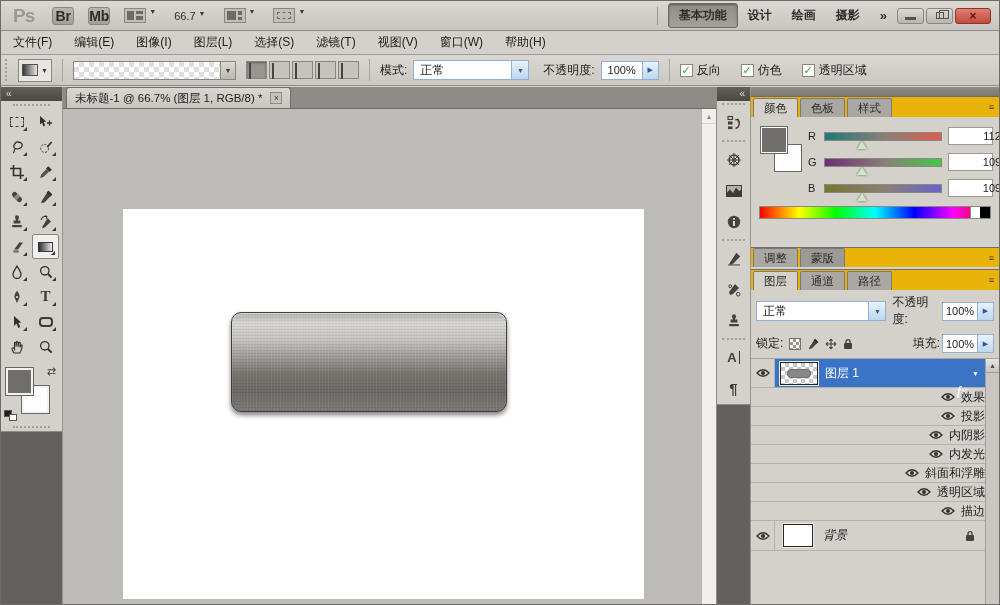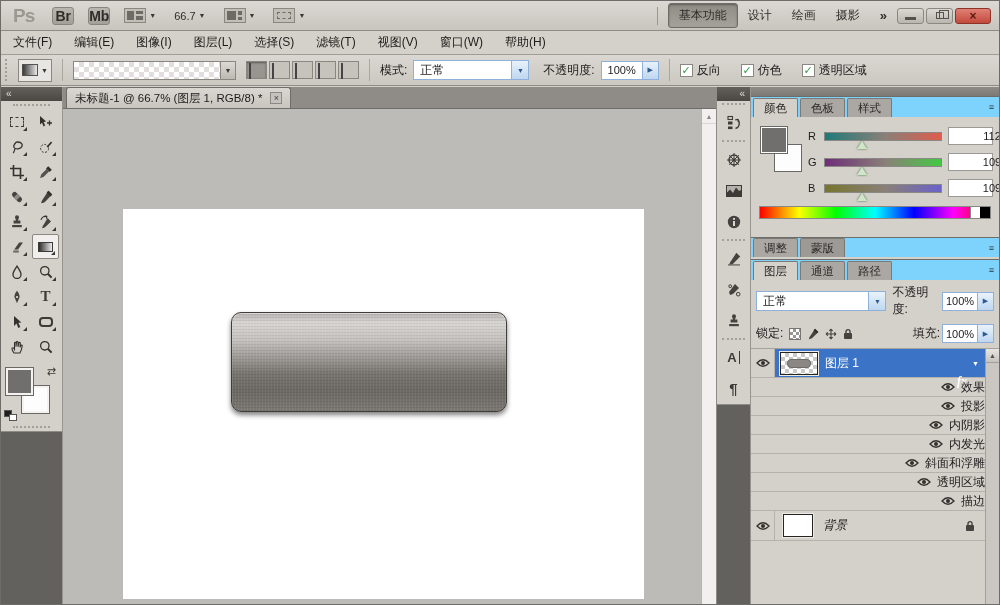--- a/index.html
+++ b/index.html
@@ -4,27 +4,27 @@
 <style>
   * { margin:0; padding:0; box-sizing:border-box; }
   html,body { width:1000px; height:605px; }
   body { font-family:"Liberation Sans","DejaVu Sans",sans-serif; font-size:12px; color:#1c1c1c; }
   #app { position:relative; width:1000px; height:605px; background:#d4d0ca; overflow:hidden; border:1px solid #6e6c68; }
 
   
   .titlebar { height:30px; background:linear-gradient(#dcd9d4,#c8c5bf); border-bottom:1px solid #8f8c87; display:flex; align-items:center; padding:0 6px; }
   .ps-logo { font-size:19px; font-weight:bold; color:#9b9892; letter-spacing:-1px; margin:0 18px 0 6px; }
   .mini-app-btn { width:22px; height:18px; border:1px solid #88857f; border-radius:3px; background:linear-gradient(#b9b6b0,#a3a09a); color:#2f2d2a; font-size:14px; font-weight:bold; display:flex; align-items:center; justify-content:center; margin-right:14px; }
-  .tb-group { display:flex; align-items:center; gap:3px; margin-right:18px; }
+  .tb-group { display:flex; gap:3px; margin-right:18px; }
   .dd-caret { font-size:7px; color:#3a3836; }
   .icon-box { width:22px; height:15px; border:1px solid #8a8781; background:#c2bfb9; position:relative; }
   .icon-box .cell { position:absolute; background:#6e6b66; }
   .zoom-text { font-size:11px; color:#2f2d2a; }
   .ws-divider { width:1px; height:18px; background:#9a978f; margin:0 10px 0 auto; }
-  .workspace-btn { padding:3px 10px; font-size:12px; font-weight:normal; color:#2f2d2a; }
+  .workspace-btn { padding:3px 10px; font-size:12px; font-weight:bold; color:#2f2d2a; }
   .workspace-btn.active { background:linear-gradient(#8f8c86,#a5a29c); border:1px solid #6f6c66; border-radius:3px; box-shadow:inset 0 1px 2px rgba(0,0,0,.35); }
   .ws-overflow { font-size:13px; font-weight:bold; margin:0 10px; color:#2f2d2a; }
   .win-controls { display:flex; gap:2px; margin-right:2px; }
   .win-btn { width:27px; height:16px; border:1px solid #8a8781; border-radius:3px; background:linear-gradient(#dcd9d4,#b9b6b0); display:flex; align-items:center; justify-content:center; font-size:10px; color:#3a3836; }
   .win-btn .minbar { width:11px; height:3px; background:#55524d; margin-top:6px; }
   .win-btn .rest { width:8px; height:7px; border:1px solid #55524d; position:relative; }
   .win-btn .rest:before { content:""; position:absolute; left:2px; top:-3px; width:8px; height:7px; border:1px solid #55524d; }
   .win-btn.close { width:36px; background:linear-gradient(#e08074,#c24a3c); border-color:#8c3228; color:#5a1812; font-weight:bold; font-size:12px; }
 
   
@@ -97,21 +97,21 @@
   .dock .panel-collapse { text-align:right; padding-right:5px; }
   .dock-grip { border-top:2px dotted #a3a09b; margin:2px 5px; }
   .dock-btn { height:31px; display:flex; align-items:center; justify-content:center; color:#3d3b38; }
   .char-glyph { font-size:13px; font-weight:bold; color:#3d3b38; border-right:1.5px solid #3d3b38; padding-right:2px; line-height:13px; }
   .para-glyph { font-size:15px; font-weight:bold; color:#3d3b38; }
   .dock-rest { flex:1; background:#63615d; border-top:1px solid #8f8c87; }
 
   
   .rightpanels { width:248px; display:flex; flex-direction:column; background:#d4d0ca; }
   .rp-header { height:10px; background:linear-gradient(#8f8c87,#7c7974); border-bottom:1px solid #6f6d69; }
-  .tabbar { height:20px; background:#7dd3fc; display:flex; align-items:flex-end; padding-left:2px; }
+  .tabbar { height:20px; background:#eab308; display:flex; align-items:flex-end; padding-left:2px; }
   .tab { height:19px; padding:0 10px; font-size:11.5px; display:flex; align-items:center; background:#aba8a3; color:#2b2a28; border:1px solid #7b7975; border-bottom:none; margin-right:2px; border-radius:2px 2px 0 0; }
   .tab.active { background:#d4d0ca; }
   .panel-menu { margin-left:auto; margin-right:5px; color:#33322f; font-size:9px; align-self:center; }
 
   .color-body { padding:6px 6px 2px 6px; }
   .color-flex { display:flex; }
   .cp-swatches { position:relative; width:52px; height:78px; }
   .cp-fg { position:absolute; left:4px; top:4px; width:26px; height:26px; background:#716e6e; border:1px solid #fff; box-shadow:0 0 0 1px #6a6864; }
   .cp-bg { position:absolute; left:18px; top:22px; width:26px; height:26px; background:#fdfdfd; border:1px solid #fff; box-shadow:0 0 0 1px #6a6864; }
   .sliders { flex:1; }
@@ -120,21 +120,21 @@
   .track { width:118px; height:9px; border:1px solid #8a8884; position:relative; }
   .track.r { background:linear-gradient(90deg,#1f7a78,#8a8078 52%,#df5d4d); }
   .track.g { background:linear-gradient(90deg,#6e2d78,#8a8078 52%,#43c943); }
   .track.b { background:linear-gradient(90deg,#76762f,#8a8078 52%,#6a62c9); }
   .thumb { position:absolute; left:28%; top:8px; width:0; height:0; border-left:5px solid transparent; border-right:5px solid transparent; border-bottom:8px solid #cfe6c8; filter:drop-shadow(0 0 1px #3f6f3c); }
   .val-box { width:36px; height:18px; margin-left:auto; background:#fff; border:1px solid #9b9995; font-size:11px; display:flex; align-items:center; justify-content:center;padding-left:43px; }
   .spectrum { height:13px; margin:5px 2px 6px 2px; border:1px solid #8a8884; background:linear-gradient(90deg,#ff0000,#ffff00 17%,#00ff00 33%,#00ffff 50%,#0000ff 67%,#ff00ff 84%,#ff0000); position:relative; }
   .spectrum .wsq { position:absolute; right:10px; top:0; bottom:0; width:10px; background:#fff; border-left:1px solid #8a8884; }
   .spectrum .bsq { position:absolute; right:0; top:0; bottom:0; width:10px; background:#000; }
 
-  .adjust-bar { margin-top:10px; border-top:1px solid #6f6d69; }
+  .adjust-bar { margin-top:20px; border-top:1px solid #6f6d69; }
 
   .layers-group { flex:1; display:flex; flex-direction:column; margin-top:2px; border-top:1px solid #6f6d69; min-height:0; }
   .layer-controls { padding:4px 5px 5px 5px; border-bottom:1px solid #a6a39e; }
   .mode-row { display:flex; align-items:center; gap:4px; }
   .lock-row { display:flex; align-items:center; gap:6px; margin-top:6px; }
   .lock-icons { display:flex; align-items:center; gap:6px; }
   .checker-ic { width:12px; height:12px; border:1px solid #77756f; background:conic-gradient(#9a9792 25%, #fff 0 50%, #9a9792 0 75%, #fff 0); background-size:6px 6px; }
   .right-push { margin-left:auto; display:flex; align-items:center; gap:2px; }
 
   .layers-list { flex:1; position:relative; background:#d4d0ca; overflow:hidden; min-height:0; }

